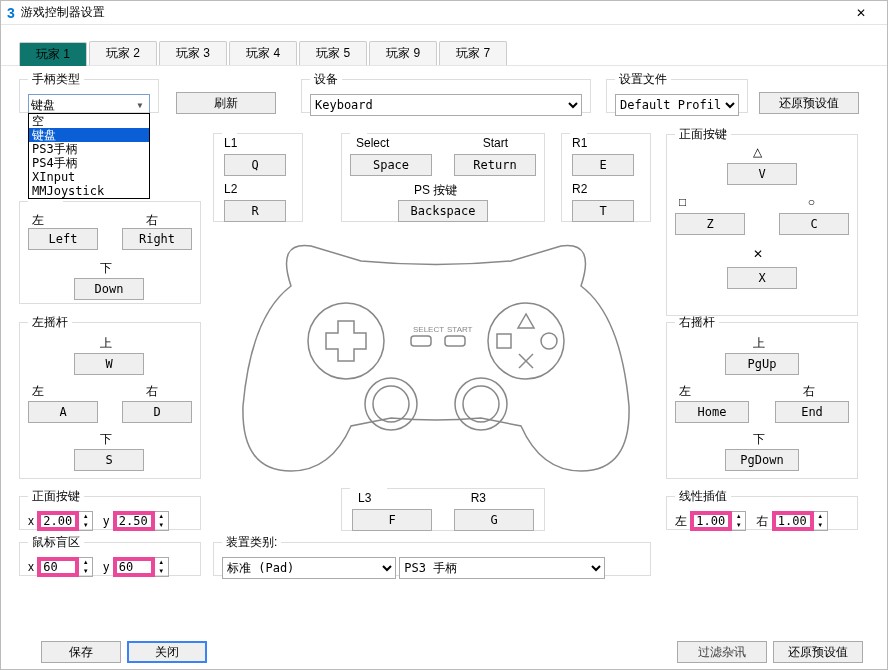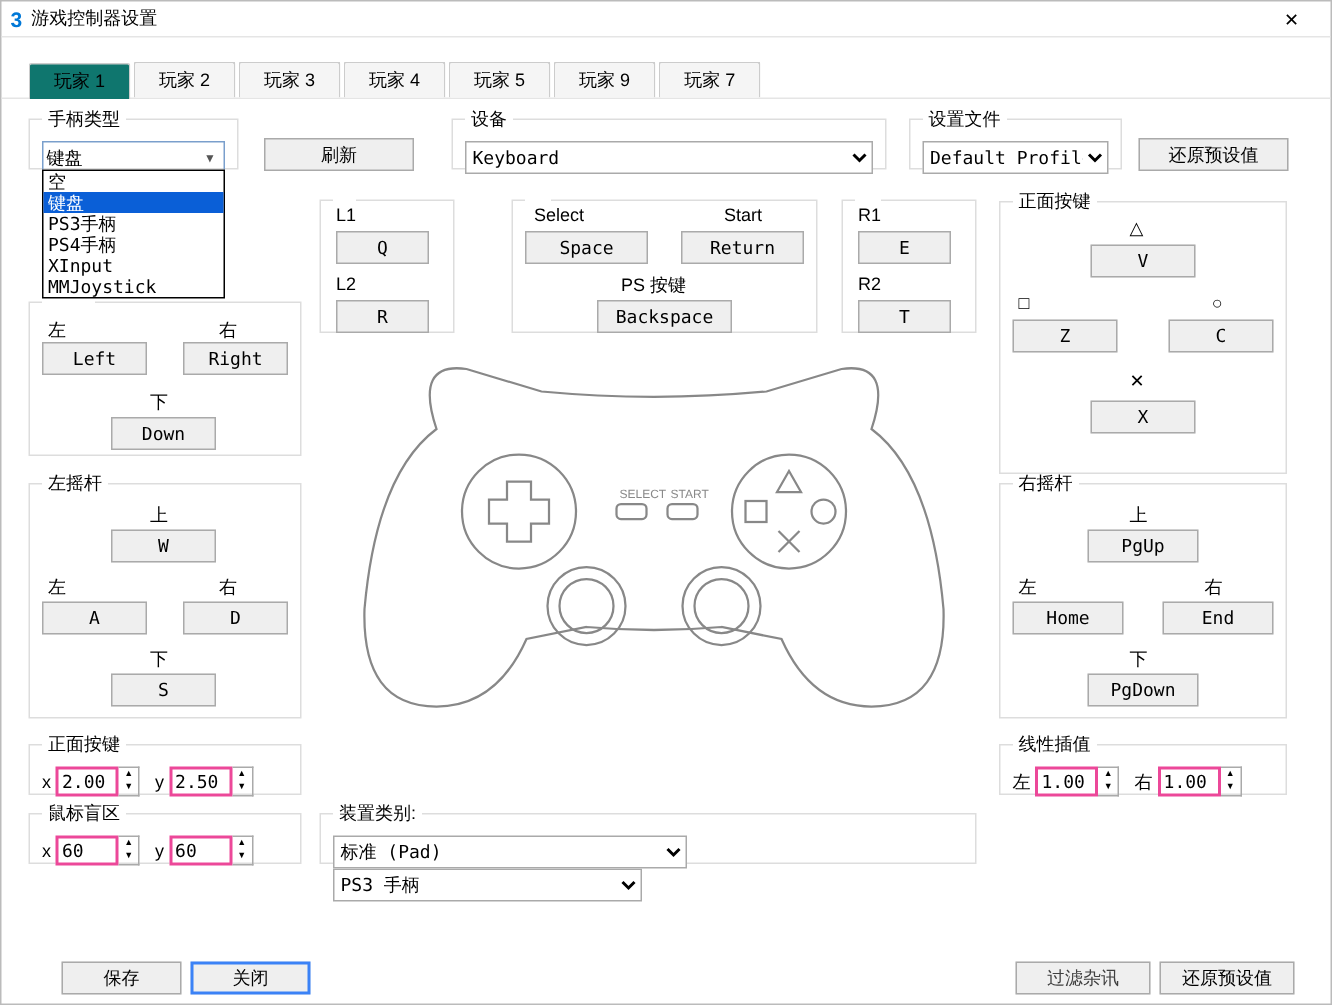--- a/index.html
+++ b/index.html
@@ -42,21 +42,21 @@
   .btn-accent { border: 2px solid #3b82f6; }
   select.sel {
     border: 1px solid #aaa; height: 22px; font-size: 12px; background: #fff;
     font-family: monospace, "SimSun";
   }
   .label-sm { font-size: 12px; color: #000; }
   .spin {
     display: inline-flex; align-items: center;
   }
   .spin input {
-    width: 42px; height: 20px; border: 2px solid #ec4899; font-size: 12px; padding: 0 2px;
+    width: 42px; height: 20px; border: 4px solid #ec4899; font-size: 12px; padding: 0 2px;
     font-family: monospace;
   }
   .spin .arrows {
     width: 14px; height: 20px; border: 1px solid #aaa; border-left: none;
     display: flex; flex-direction: column;
   }
   .spin .arrows span { flex: 1; font-size: 6px; text-align: center; line-height: 8px; cursor: pointer; }
   .dropdown-open {
     position: absolute; width: 122px; background: #fff; border: 1px solid #000;
     font-family: monospace, "SimSun"; font-size: 12px; z-index: 10;
@@ -225,20 +225,27 @@
           <line x1="298" y1="128" x2="312" y2="142"></line>
             <line x1="312" y1="128" x2="298" y2="142"></line>
           <rect x="190" y="110" width="20" height="10" rx="3"></rect>
           <rect x="224" y="110" width="20" height="10" rx="3"></rect>
         </g>
         <text x="192" y="106" font-size="8" fill="#888">SELECT</text>
         <text x="226" y="106" font-size="8" fill="#888">START</text>
       </svg>
     </div>
 
+    <fieldset style="left:340px; top:415px; width:204px; height:50px;">
+      <legend style="visibility:hidden">L3R3</legend>
+      <div class="label-sm" style="position:absolute; left:16px; top:-4px;">L3</div>
+      <button class="btn" style="position:absolute; left:10px; top:14px; width:80px;">F</button>
+      <div class="label-sm" style="position:absolute; right:58px; top:-4px;">R3</div>
+      <button class="btn" style="position:absolute; right:10px; top:14px; width:80px;">G</button>
+    </fieldset>
 
     <fieldset style="left:18px; top:422px; width:182px; height:42px;">
       <legend>正面按键</legend>
       <span class="label-sm">x</span>
       <span class="spin">
           <input value="2.00" style="">
           <span class="arrows">
             <span>▲</span>
             <span>▼</span>
           </span>
@@ -268,21 +275,21 @@
           <input value="60" style="">
           <span class="arrows">
             <span>▲</span>
             <span>▼</span>
           </span>
         </span>
     </fieldset>
 
     <fieldset style="left:212px; top:468px; width:438px; height:42px;">
       <legend>装置类别:</legend>
-      <select class="sel" style="width:236px;"><option>标准 (Pad)</option></select>
+      <select class="sel" style="width:174px;"><option>标准 (Pad)</option></select>
       <select class="sel" style="width:206px;"><option>PS3 手柄</option></select>
     </fieldset>
 
 
     <fieldset style="left:665px; top:422px; width:192px; height:42px;">
       <legend>线性插值</legend>
       <span class="label-sm">左</span>
       <span class="spin">
           <input value="1.00" style="">
           <span class="arrows">

